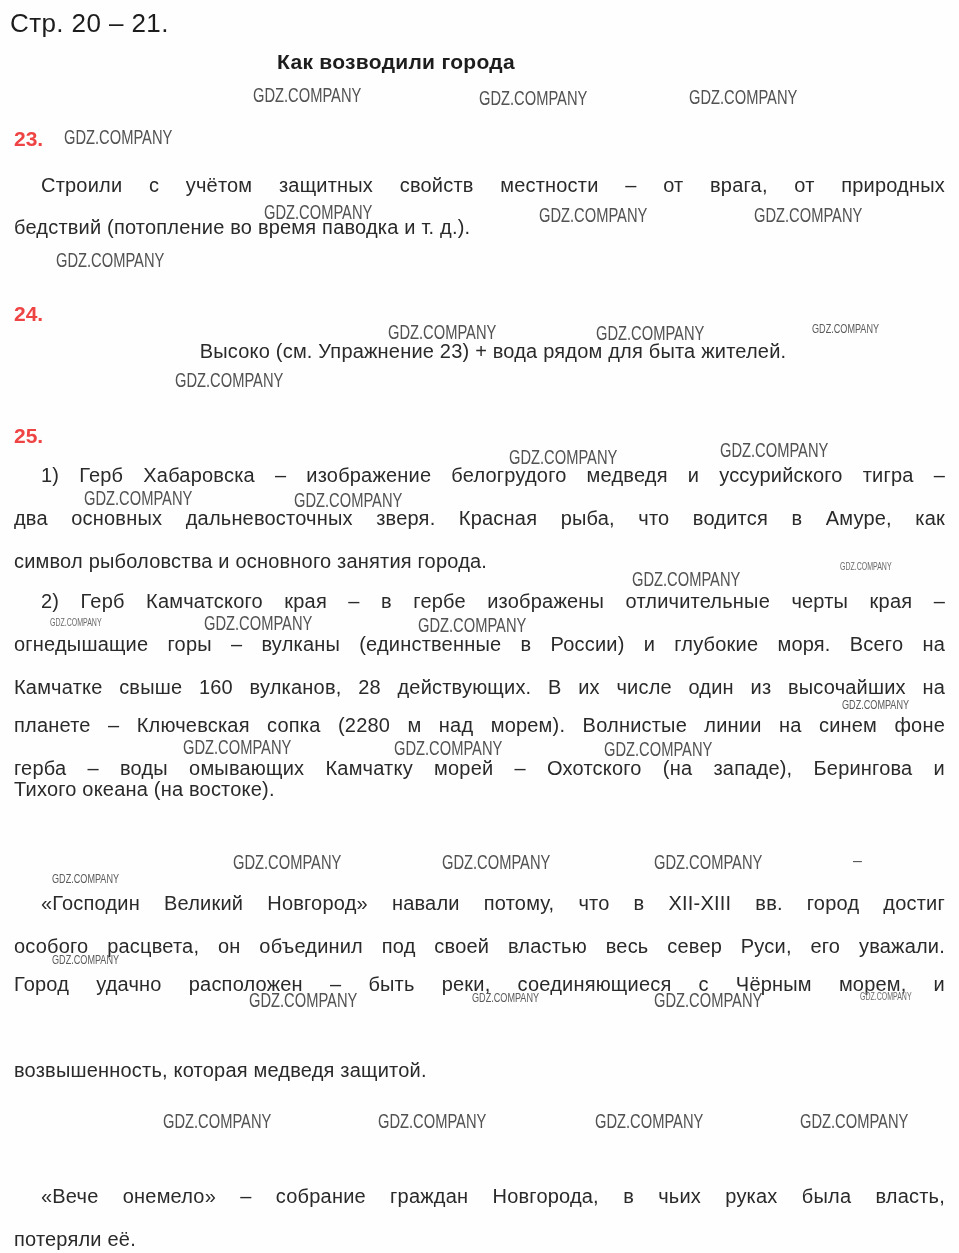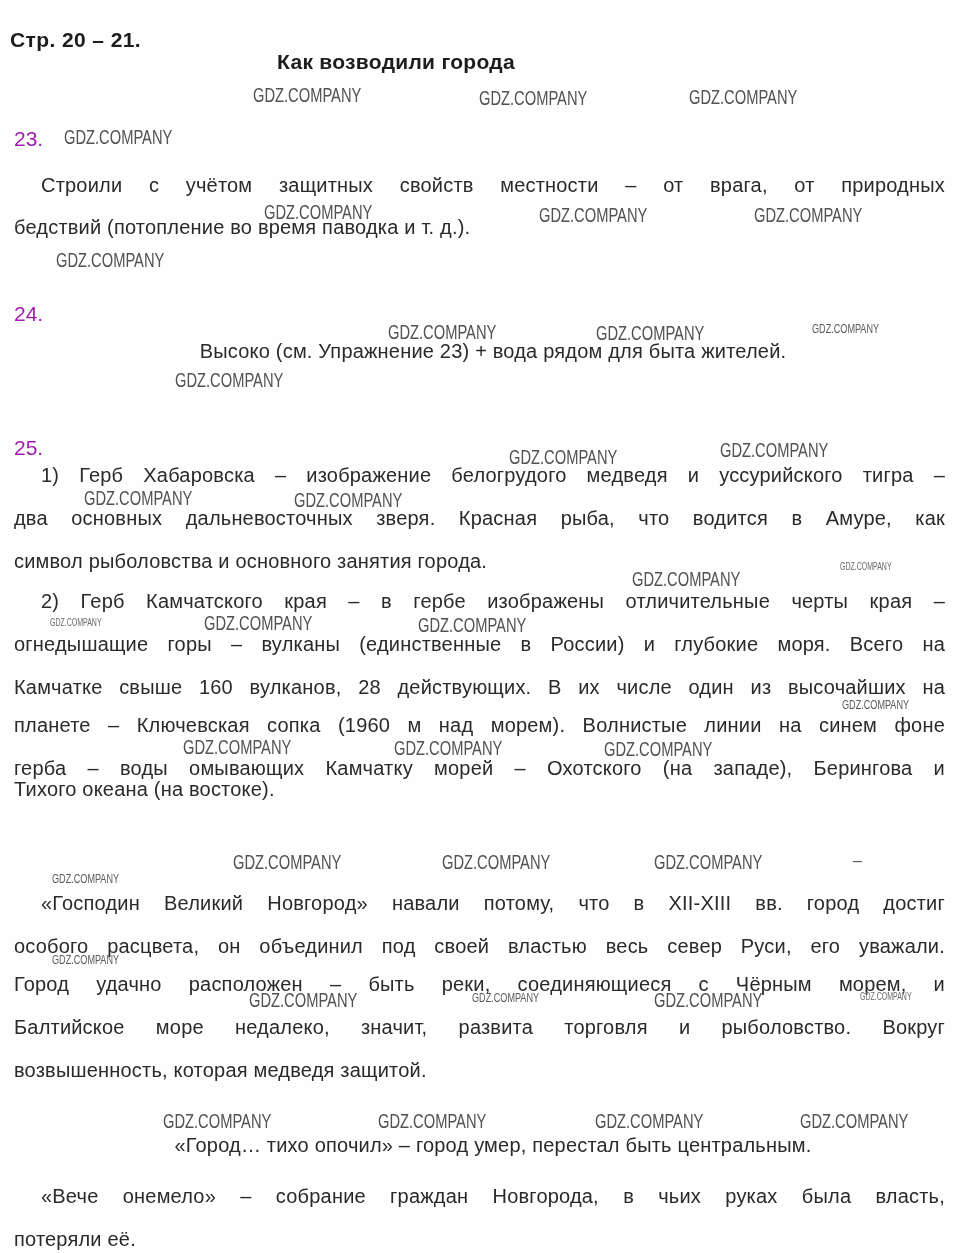--- a/index.html
+++ b/index.html
@@ -7,30 +7,30 @@
     width: 959px; height: 1253px;
     background: #ffffff;
     font-family: "Liberation Sans", sans-serif;
     position: relative;
     overflow: hidden;
     color: #262626;
   }
   .page { position: absolute; inset: 0; background: #fefefe; }
   .hdr {
     position: absolute; left: 10px; top: 8px;
-    font-size: 21px; font-weight: bold; letter-spacing: 0.4px; color: #1d1d1d; margin-top: 20px;
+    font-size: 26px; font-weight: normal; letter-spacing: 0.4px; color: #1d1d1d;
   }
   .title {
     position: absolute; left: 0; top: 50px; width: 792px;
     text-align: center; font-size: 21px; font-weight: bold;
     letter-spacing: 0.3px; color: #1d1d1d;
   }
   .num {
     position: absolute; left: 14px;
-    font-size: 21px; font-weight: normal; color: #a21caf;
+    font-size: 21px; font-weight: bold; color: #ef4444;
   }
   .line {
     position: absolute; left: 14px; width: 931px;
     font-size: 20px; line-height: 26px; letter-spacing: 0.2px;
     color: #2a2a2a; box-sizing: border-box;
   }
   .j { text-align: justify; text-align-last: justify; }
   .indent { padding-left: 27px; text-align: center; }
   .wm {
     position: absolute;
@@ -65,67 +65,65 @@
   <div class="line" style="top:214px">бедствий (потопление во время паводка и т. д.).</div>
   <span class="wm" style="left:56px;top:249px">GDZ.COMPANY</span>
 
   <div class="num" style="top:302px">24.</div>
   <span class="wm" style="left:388px;top:321px">GDZ.COMPANY</span>
   <span class="wm" style="left:596px;top:322px">GDZ.COMPANY</span>
   <span class="wm wm-sm" style="left:812px;top:322px">GDZ.COMPANY</span>
   <div class="line indent" style="top:338px">Высоко (см. Упражнение 23) + вода рядом для быта жителей.</div>
   <span class="wm" style="left:175px;top:369px">GDZ.COMPANY</span>
 
-  <div class="num" style="top:436px">25.</div>
+  <div class="num" style="top:424px">25.</div>
   <span class="wm" style="left:509px;top:446px">GDZ.COMPANY</span>
   <span class="wm" style="left:720px;top:439px">GDZ.COMPANY</span>
 
   <div class="line j indent" style="top:462px">1) Герб Хабаровска – изображение белогрудого медведя и уссурийского тигра –</div>
   <span class="wm" style="left:84px;top:487px">GDZ.COMPANY</span>
   <span class="wm" style="left:294px;top:489px">GDZ.COMPANY</span>
   <div class="line j" style="top:505px">два основных дальневосточных зверя. Красная рыба, что водится в Амуре, как</div>
   <div class="line" style="top:548px">символ рыболовства и основного занятия города.</div>
 
   <span class="wm wm-xs" style="left:840px;top:562px">GDZ.COMPANY</span>
   <span class="wm" style="left:632px;top:568px">GDZ.COMPANY</span>
 
   <div class="line j indent" style="top:588px">2) Герб Камчатского края – в гербе изображены отличительные черты края –</div>
   <span class="wm wm-xs" style="left:50px;top:618px">GDZ.COMPANY</span>
   <span class="wm" style="left:204px;top:612px">GDZ.COMPANY</span>
   <span class="wm" style="left:418px;top:614px">GDZ.COMPANY</span>
   <div class="line j" style="top:631px">огнедышащие горы – вулканы (единственные в России) и глубокие моря. Всего на</div>
   <div class="line j" style="top:674px">Камчатке свыше 160 вулканов, 28 действующих. В их числе один из высочайших на</div>
   <span class="wm wm-sm" style="left:842px;top:698px">GDZ.COMPANY</span>
-  <div class="line j" style="top:712px">планете – Ключевская сопка (1960 м над морем). Волнистые линии на синем фоне</div>
+  <div class="line j" style="top:712px">планете – Ключевская сопка (2280 м над морем). Волнистые линии на синем фоне</div>
   <span class="wm" style="left:183px;top:736px">GDZ.COMPANY</span>
   <span class="wm" style="left:394px;top:737px">GDZ.COMPANY</span>
   <span class="wm" style="left:604px;top:738px">GDZ.COMPANY</span>
   <div class="line j" style="top:755px">герба – воды омывающих Камчатку морей – Охотского (на западе), Берингова и</div>
   <div class="line" style="top:776px">Тихого океана (на востоке).</div>
 
   <span class="wm" style="left:233px;top:851px">GDZ.COMPANY</span>
   <span class="wm" style="left:442px;top:851px">GDZ.COMPANY</span>
   <span class="wm" style="left:654px;top:851px">GDZ.COMPANY</span>
   <span class="dash" style="left:853px;top:852px">–</span>
   <span class="wm wm-sm" style="left:52px;top:872px">GDZ.COMPANY</span>
 
   <div class="line j indent" style="top:890px">«Господин Великий Новгород» навали потому, что в XII-XIII вв. город достиг</div>
   <div class="line j" style="top:933px">особого расцвета, он объединил под своей властью весь север Руси, его уважали.</div>
   <span class="wm wm-sm" style="left:52px;top:953px">GDZ.COMPANY</span>
   <div class="line j" style="top:971px">Город удачно расположен – быть реки, соединяющиеся с Чёрным морем, и</div>
   <span class="wm" style="left:249px;top:989px">GDZ.COMPANY</span>
   <span class="wm wm-sm" style="left:472px;top:991px">GDZ.COMPANY</span>
   <span class="wm" style="left:654px;top:989px">GDZ.COMPANY</span>
   <span class="wm wm-xs" style="left:860px;top:992px">GDZ.COMPANY</span>
-  <div class="line j" style="top:1014px">Балтийское море недалеко, значит, развита торговля и рыболовство. Вокруг</div>
   <div class="line" style="top:1057px">возвышенность, которая медведя защитой.</div>
 
   <span class="wm" style="left:163px;top:1110px">GDZ.COMPANY</span>
   <span class="wm" style="left:378px;top:1110px">GDZ.COMPANY</span>
   <span class="wm" style="left:595px;top:1110px">GDZ.COMPANY</span>
   <span class="wm" style="left:800px;top:1110px">GDZ.COMPANY</span>
 
-  <div class="line indent" style="top:1132px">«Город… тихо опочил» – город умер, перестал быть центральным.</div>
 
   <div class="line j indent" style="top:1183px">«Вече онемело» – собрание граждан Новгорода, в чьих руках была власть,</div>
   <div class="line" style="top:1226px">потеряли её.</div>
 
 </div>
 
 </body></html>

